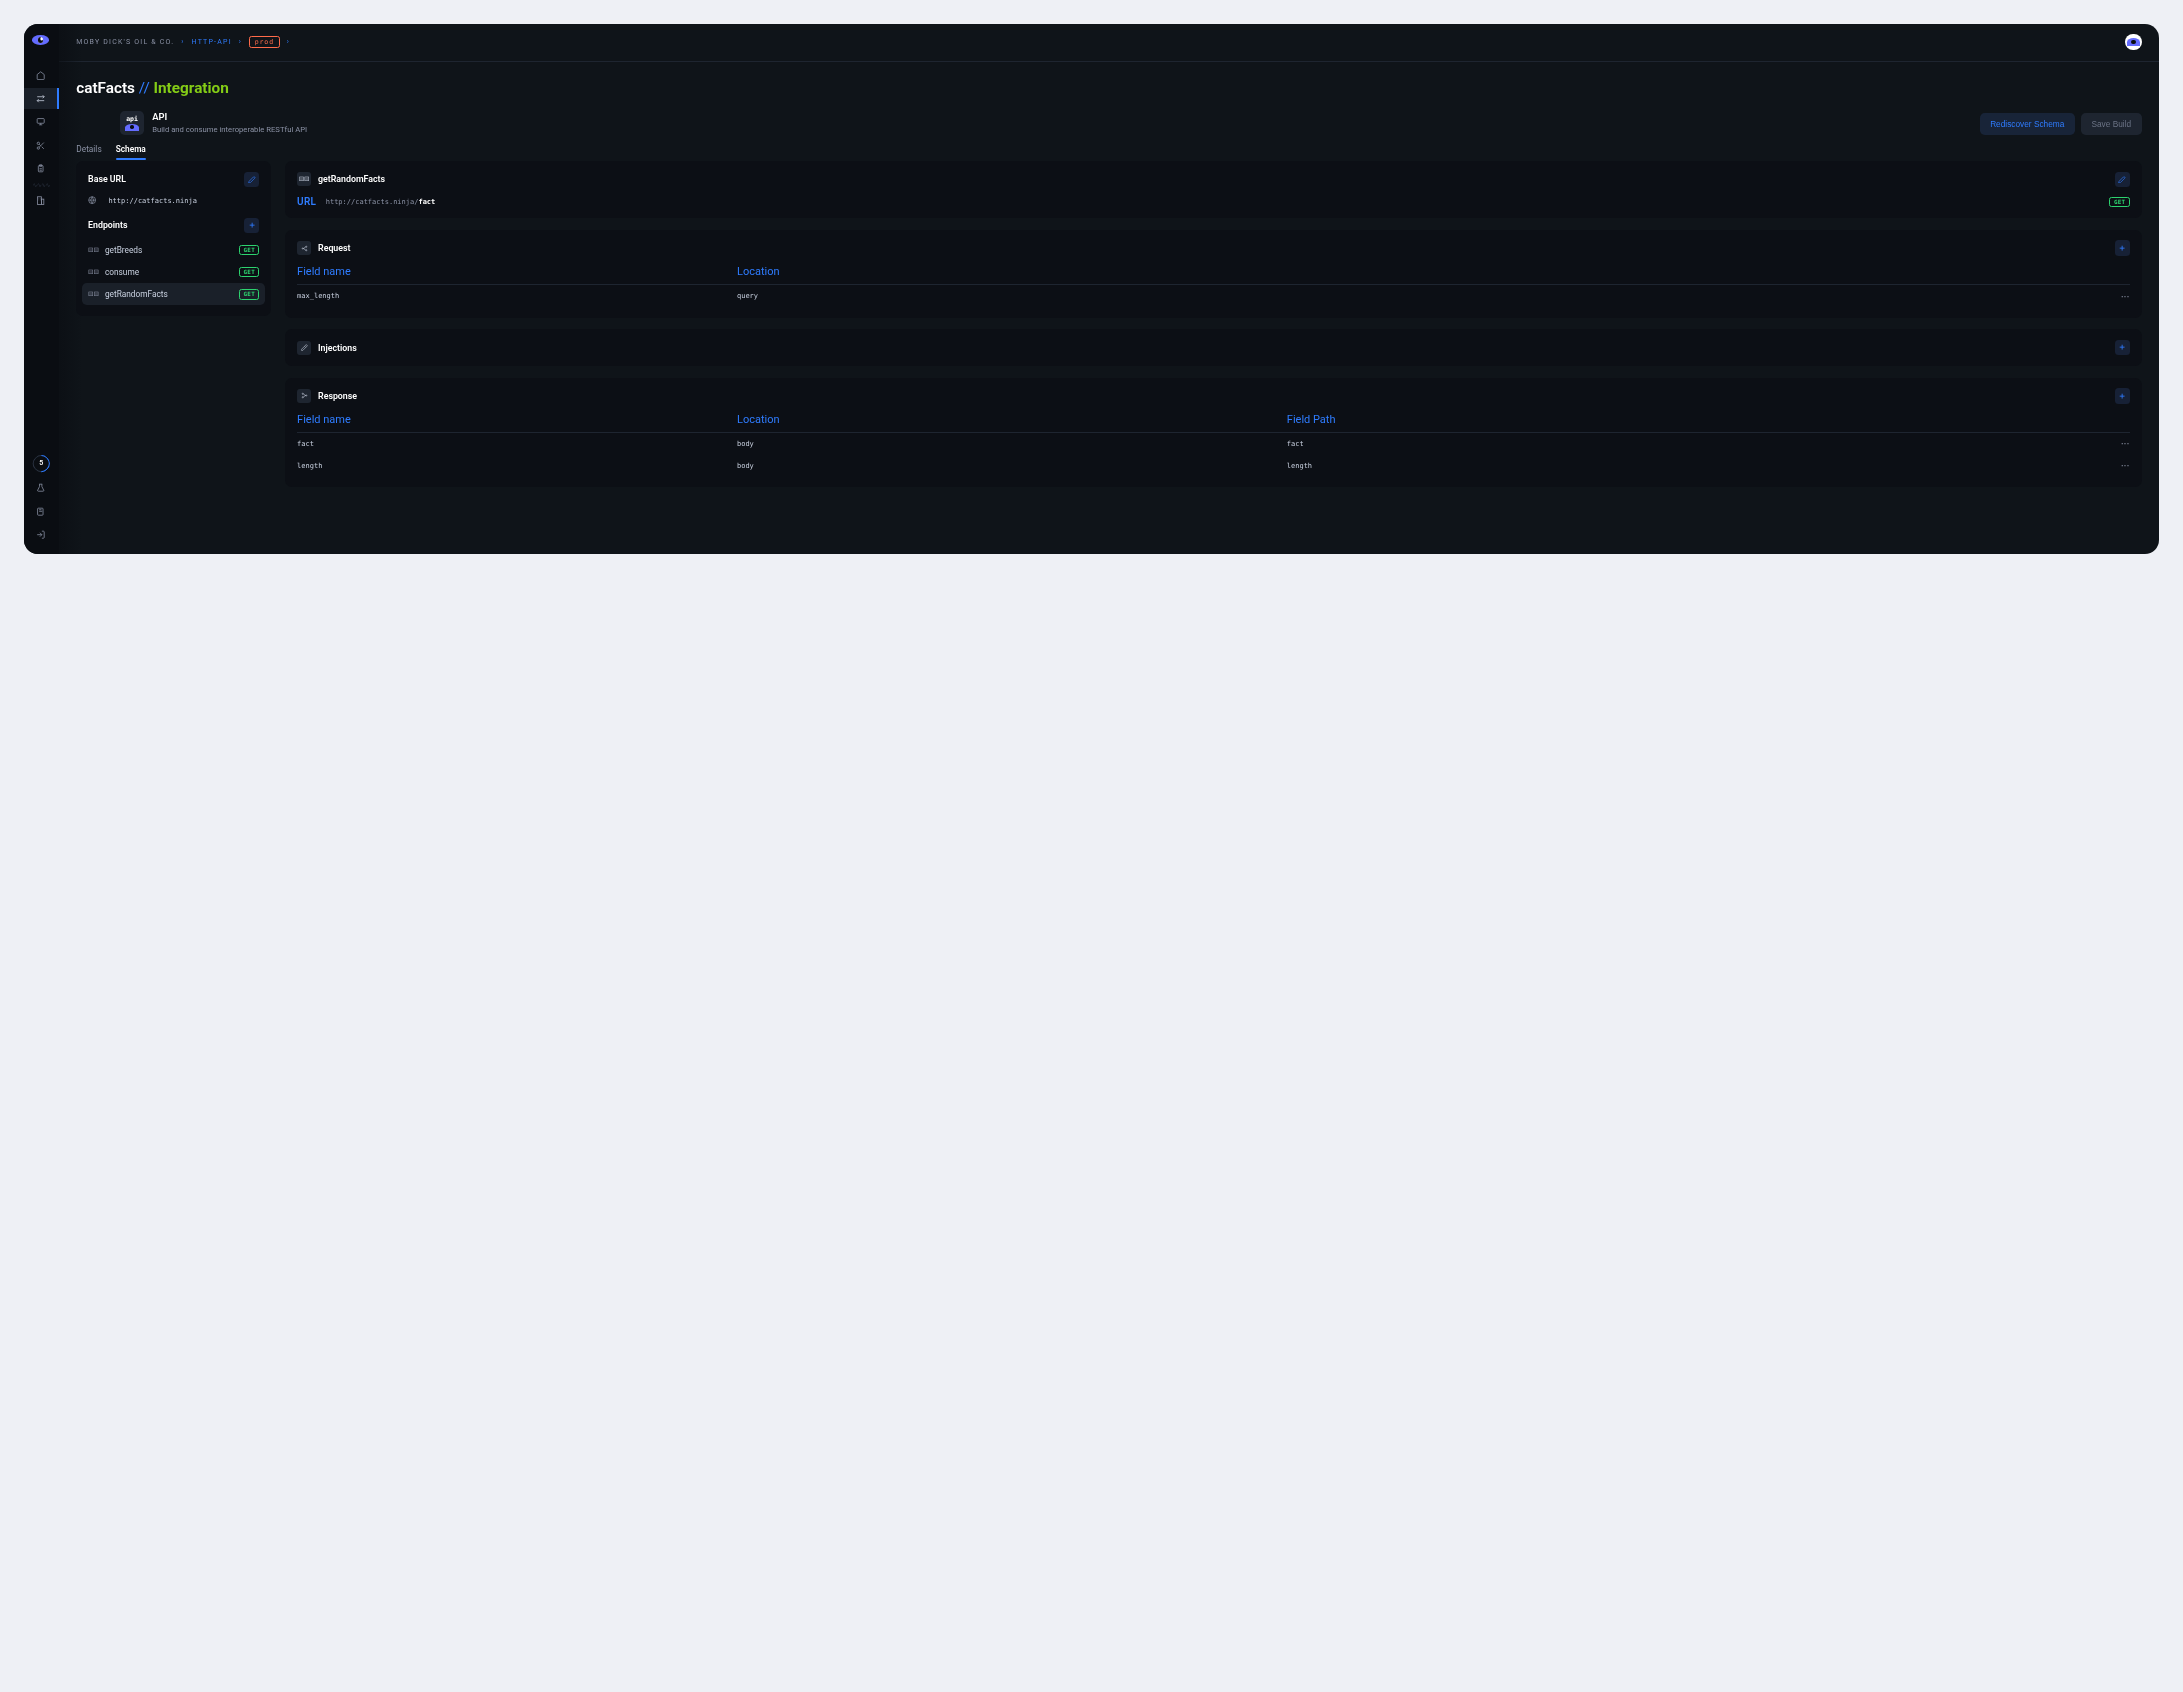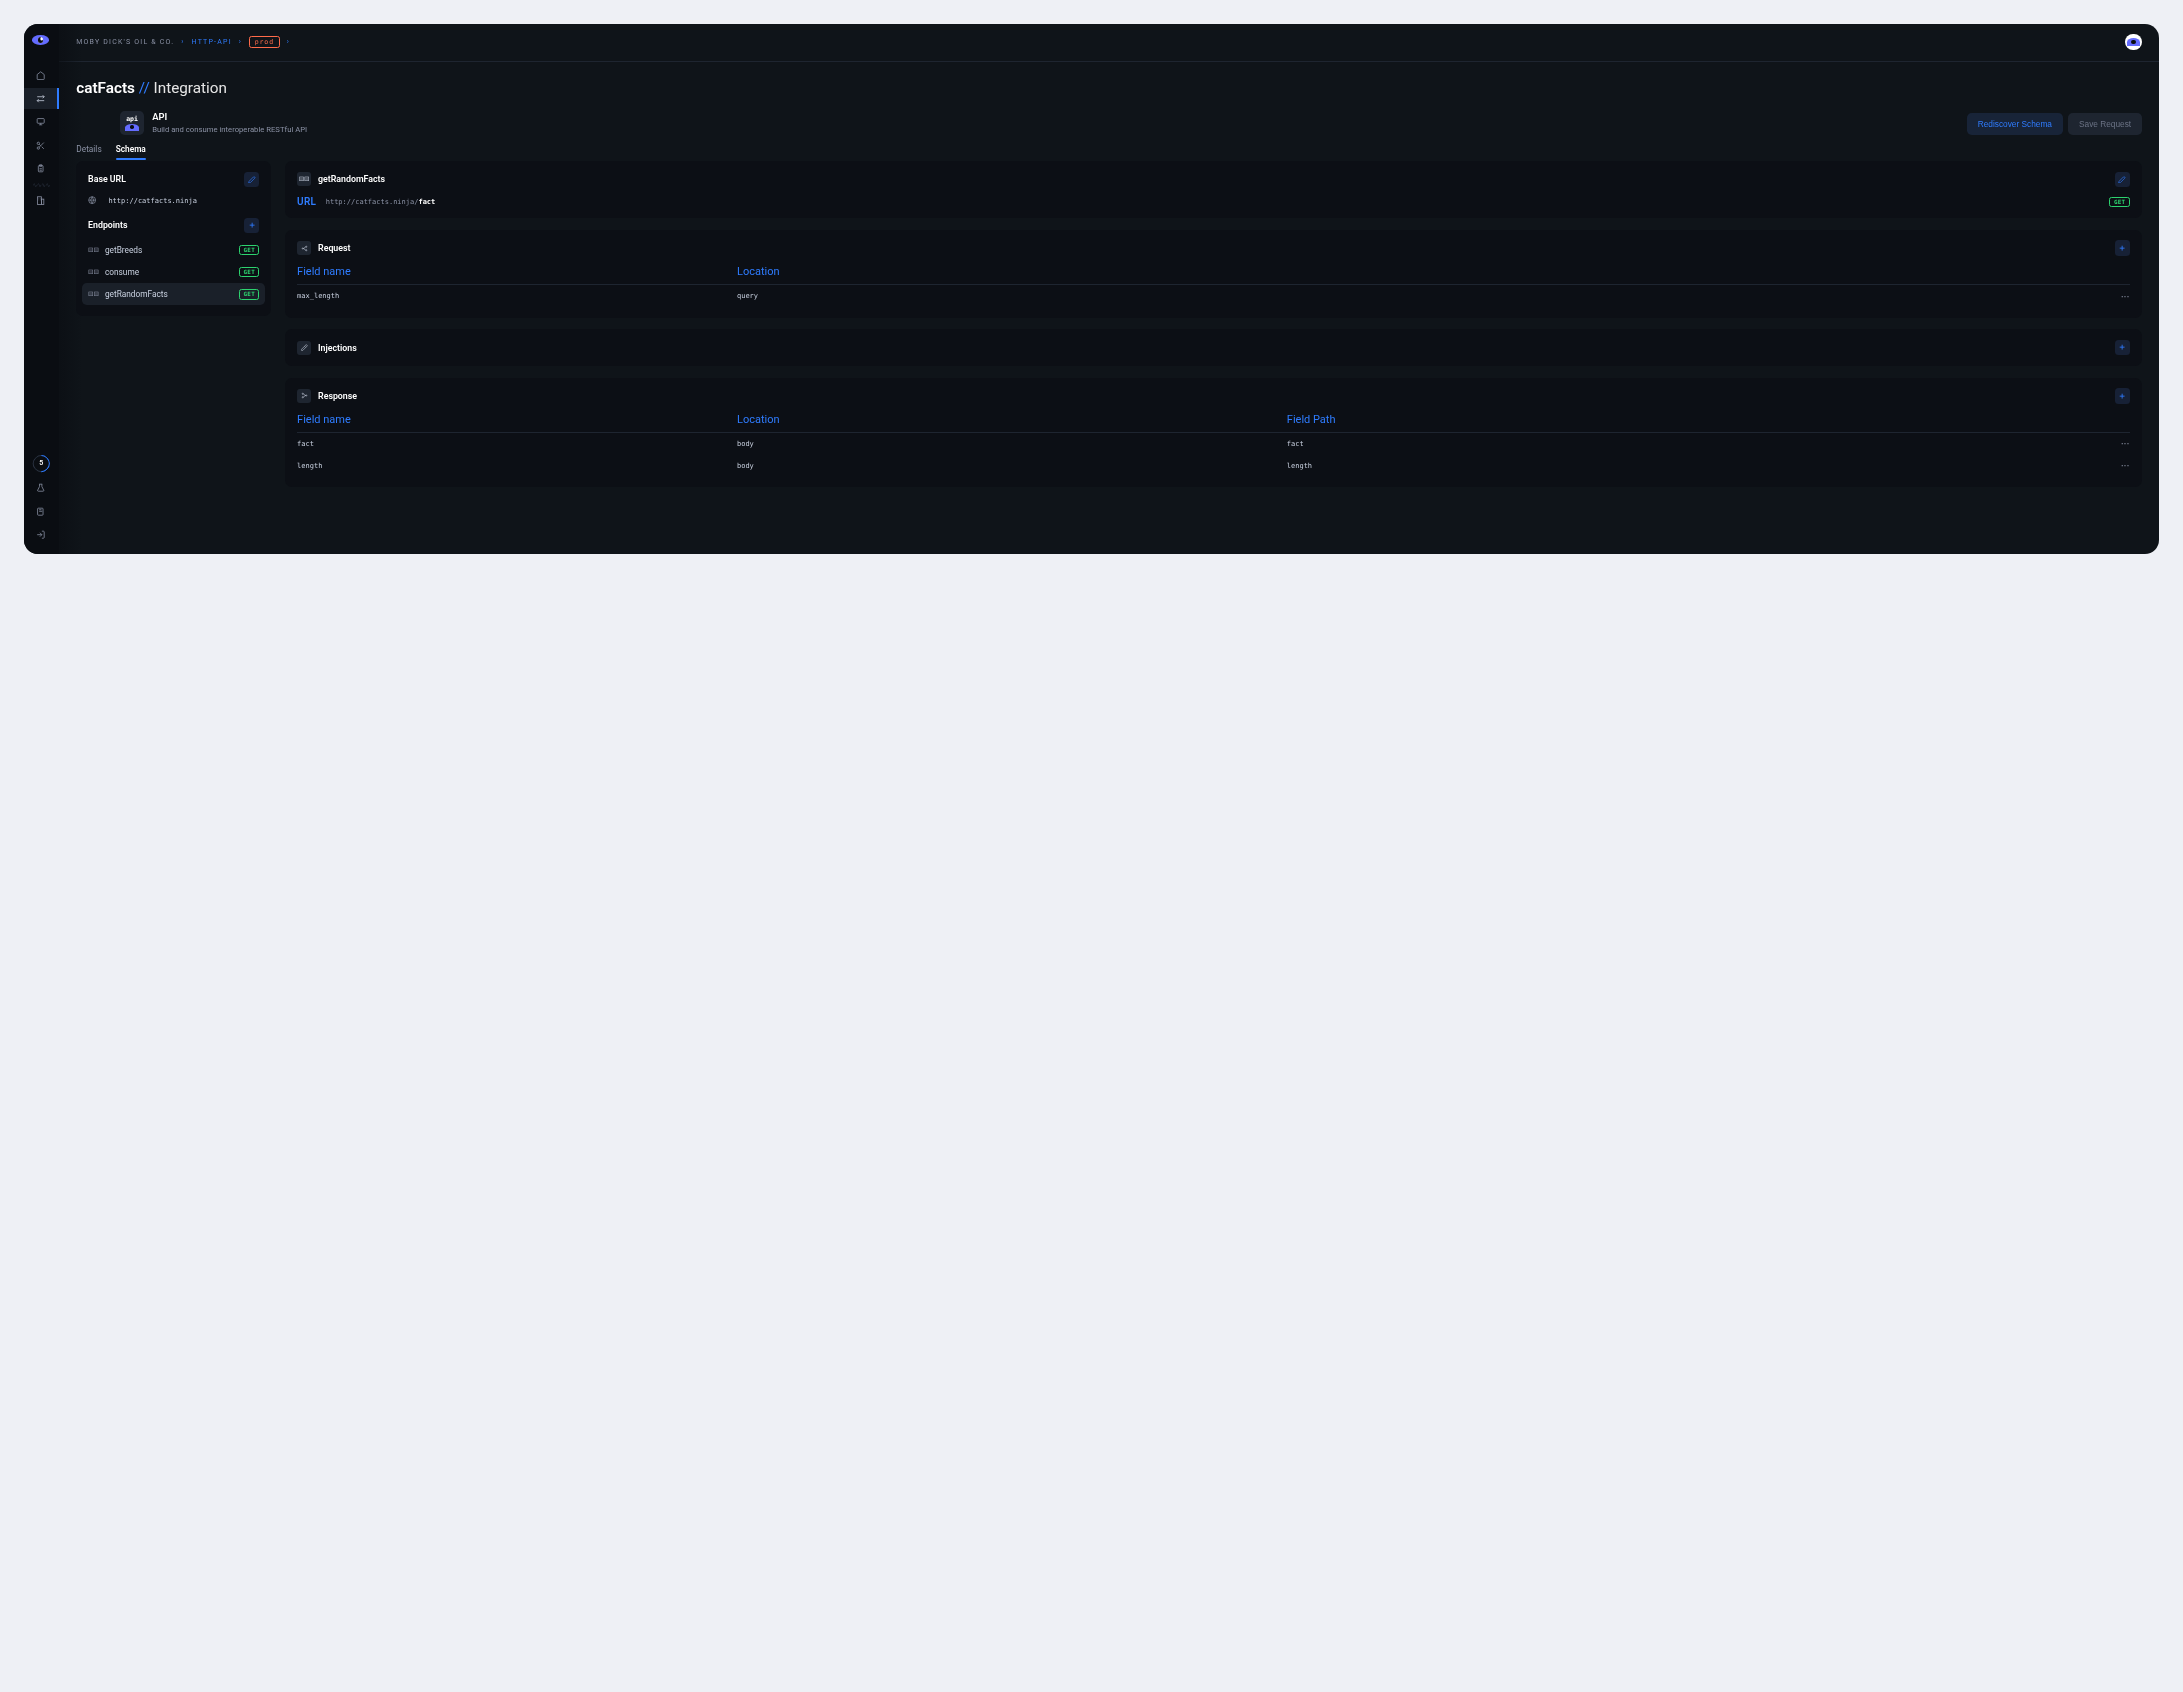--- a/index.html
+++ b/index.html
@@ -197,21 +197,21 @@
   position: relative;
   z-index: 2;
 }
 .page-title {
   font-size: 15.3px;
   font-weight: 600;
   color: #fff;
   margin-bottom: 14px;
 }
 .page-title .sep { color: #2f7cff; font-weight: 400; }
-.page-title .sub { color: #e5e5e5; font-weight: 400; }
+.page-title .sub { color: #84cc16; font-weight: 700; }
 .header-row {
   display: flex;
   justify-content: space-between;
   align-items: flex-end;
   margin-bottom: 1.2px;
   margin-left: 44px;
 }
 .api-header {
   display: flex;
   gap: 8.3px;
@@ -538,21 +538,21 @@
             <span>api</span>
             <div class="api-icon-eye"></div>
           </div>
           <div class="api-meta">
             <h2>API</h2>
             <p>Build and consume interoperable RESTful API</p>
           </div>
         </div>
         <div class="header-actions">
           <button class="btn btn-primary-outline">Rediscover Schema</button>
-          <button class="btn btn-disabled">Save Request</button>
+          <button class="btn btn-disabled">Save Build</button>
         </div>
       </div>
 
       <div class="tabs">
         <div class="tab">Details</div>
         <div class="tab active">Schema</div>
       </div>
 
       <div class="cols">
 

